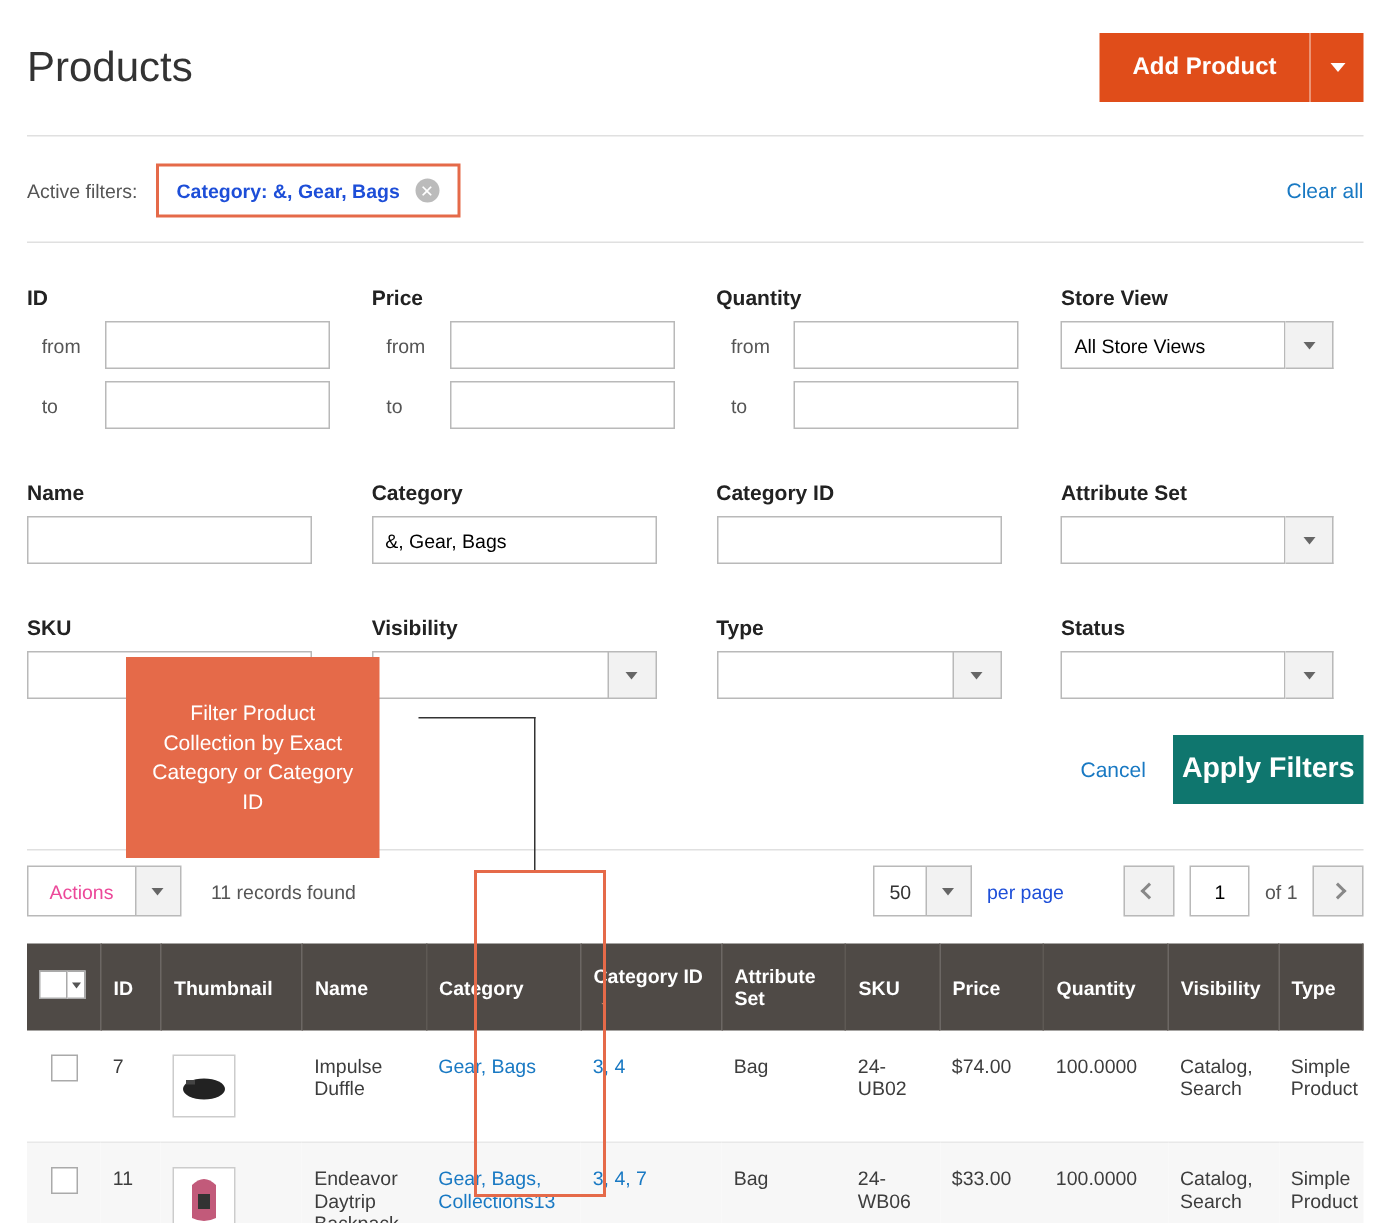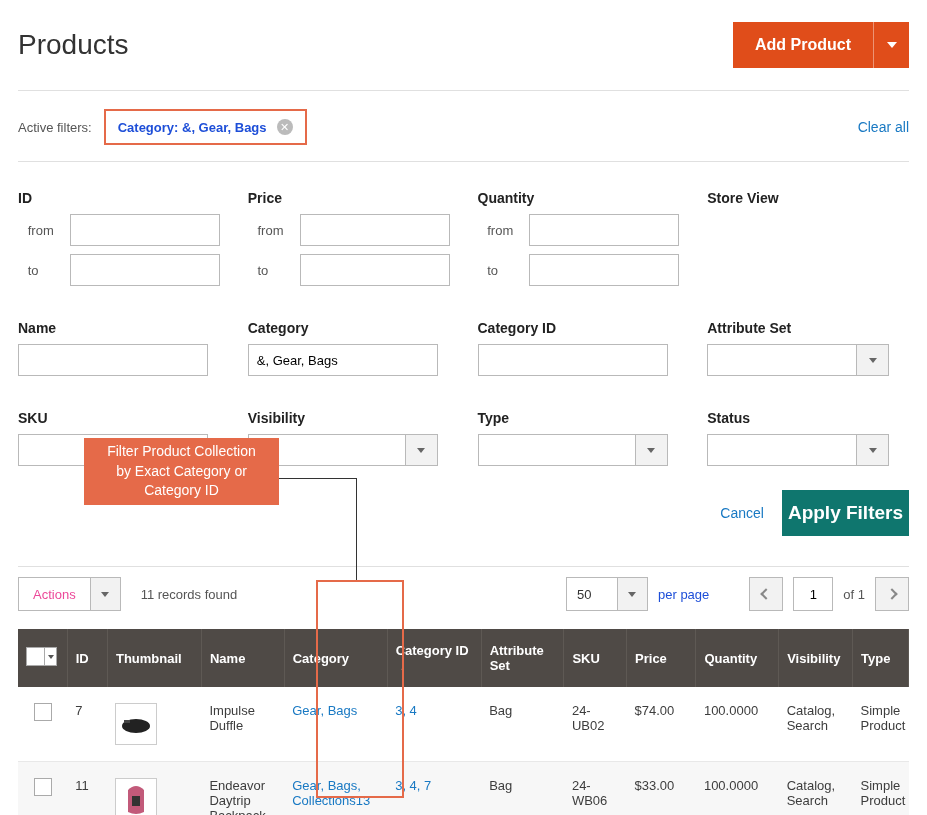--- a/index.html
+++ b/index.html
@@ -141,24 +141,24 @@
     padding: 12px 6px;
     font-size: 19px;
     font-weight: 600;
     cursor: pointer;
   }
   .callout-box {
     position: absolute;
     background: #e56a49;
     color: #fff;
     text-align: center;
-    padding: 4px 14px;
+    padding: 28px 14px;
     font-size: 14px;
     line-height: 1.4;
-    width: 195px;
+    width: 169px;
     top: 438px;
     left: 84px;
   }
   .callout-line {
     position: absolute;
     top: 478px;
     left: 279px;
     height: 1px;
     width: 78px;
     border-top: 1px solid #333;
@@ -187,21 +187,21 @@
     width: 30px;
     border-left: 1px solid #b9b9b9;
     background: #f2f2f2;
     display:flex; align-items:center; justify-content:center;
     cursor:pointer;
   }
   .records-found { margin-left: 20px; color: #555; }
   .pager-wrap { margin-left: auto; display:flex; align-items:center; gap:10px; }
   .per-page-sel { display:flex; }
   .per-page-sel .val {
-    border: 1px solid #b9b9b9; height: 34px; width:52px;
+    border: 1px solid #b9b9b9; height: 34px; width:36px;
     display:flex; align-items:center; padding:0 10px;
   }
   .per-page-sel .dd {
     border: 1px solid #b9b9b9; border-left:none; background:#f2f2f2;
     width:30px; display:flex; align-items:center; justify-content:center; cursor:pointer;
   }
   .per-page-label { color:#1d4ed8; margin-right: 30px; }
   .pg-btn {
     border: 1px solid #b9b9b9;
     background: #f2f2f2;
@@ -323,20 +323,26 @@
         <span class="sub-label">from</span>
         <input class="txt" style="">
       </div>
     <div class="range-row">
         <span class="sub-label">to</span>
         <input class="txt" style="">
       </div>
   </div>
   <div class="filter-cell">
     <span class="filter-label">Store View</span>
+    <div class="sel-wrap">
+      <input class="sel-field" style="width: 150px;" readonly="" value="All Store Views">
+      <span class="sel-btn">
+          <span class="caret-down-grey"></span>
+        </span>
+    </div>
   </div>
 
   <div class="filter-cell">
     <span class="filter-label">Name</span>
     <input class="txt" style="width: 190px;">
   </div>
   <div class="filter-cell">
     <span class="filter-label">Category</span>
     <input class="txt" style="width: 190px;" value="&amp;, Gear, Bags">
   </div>

